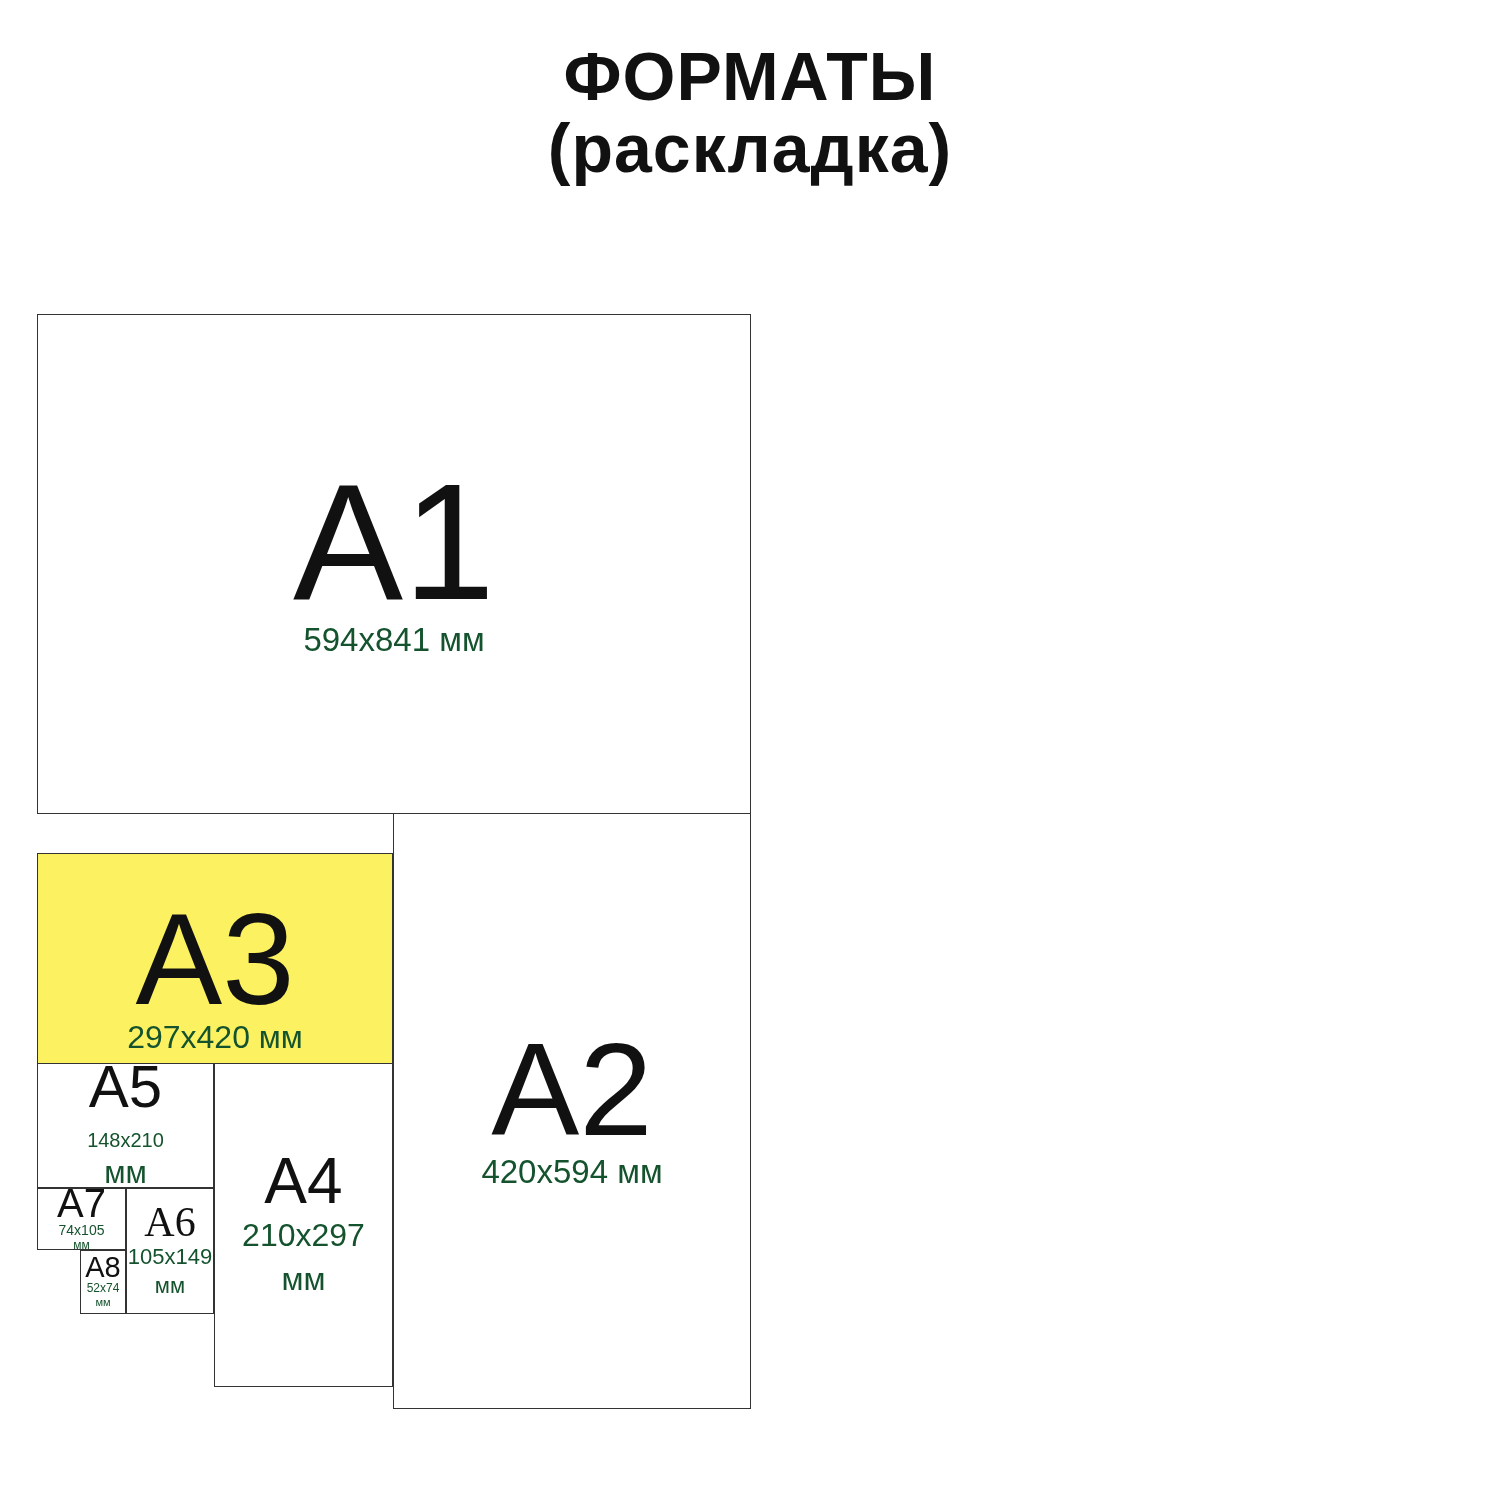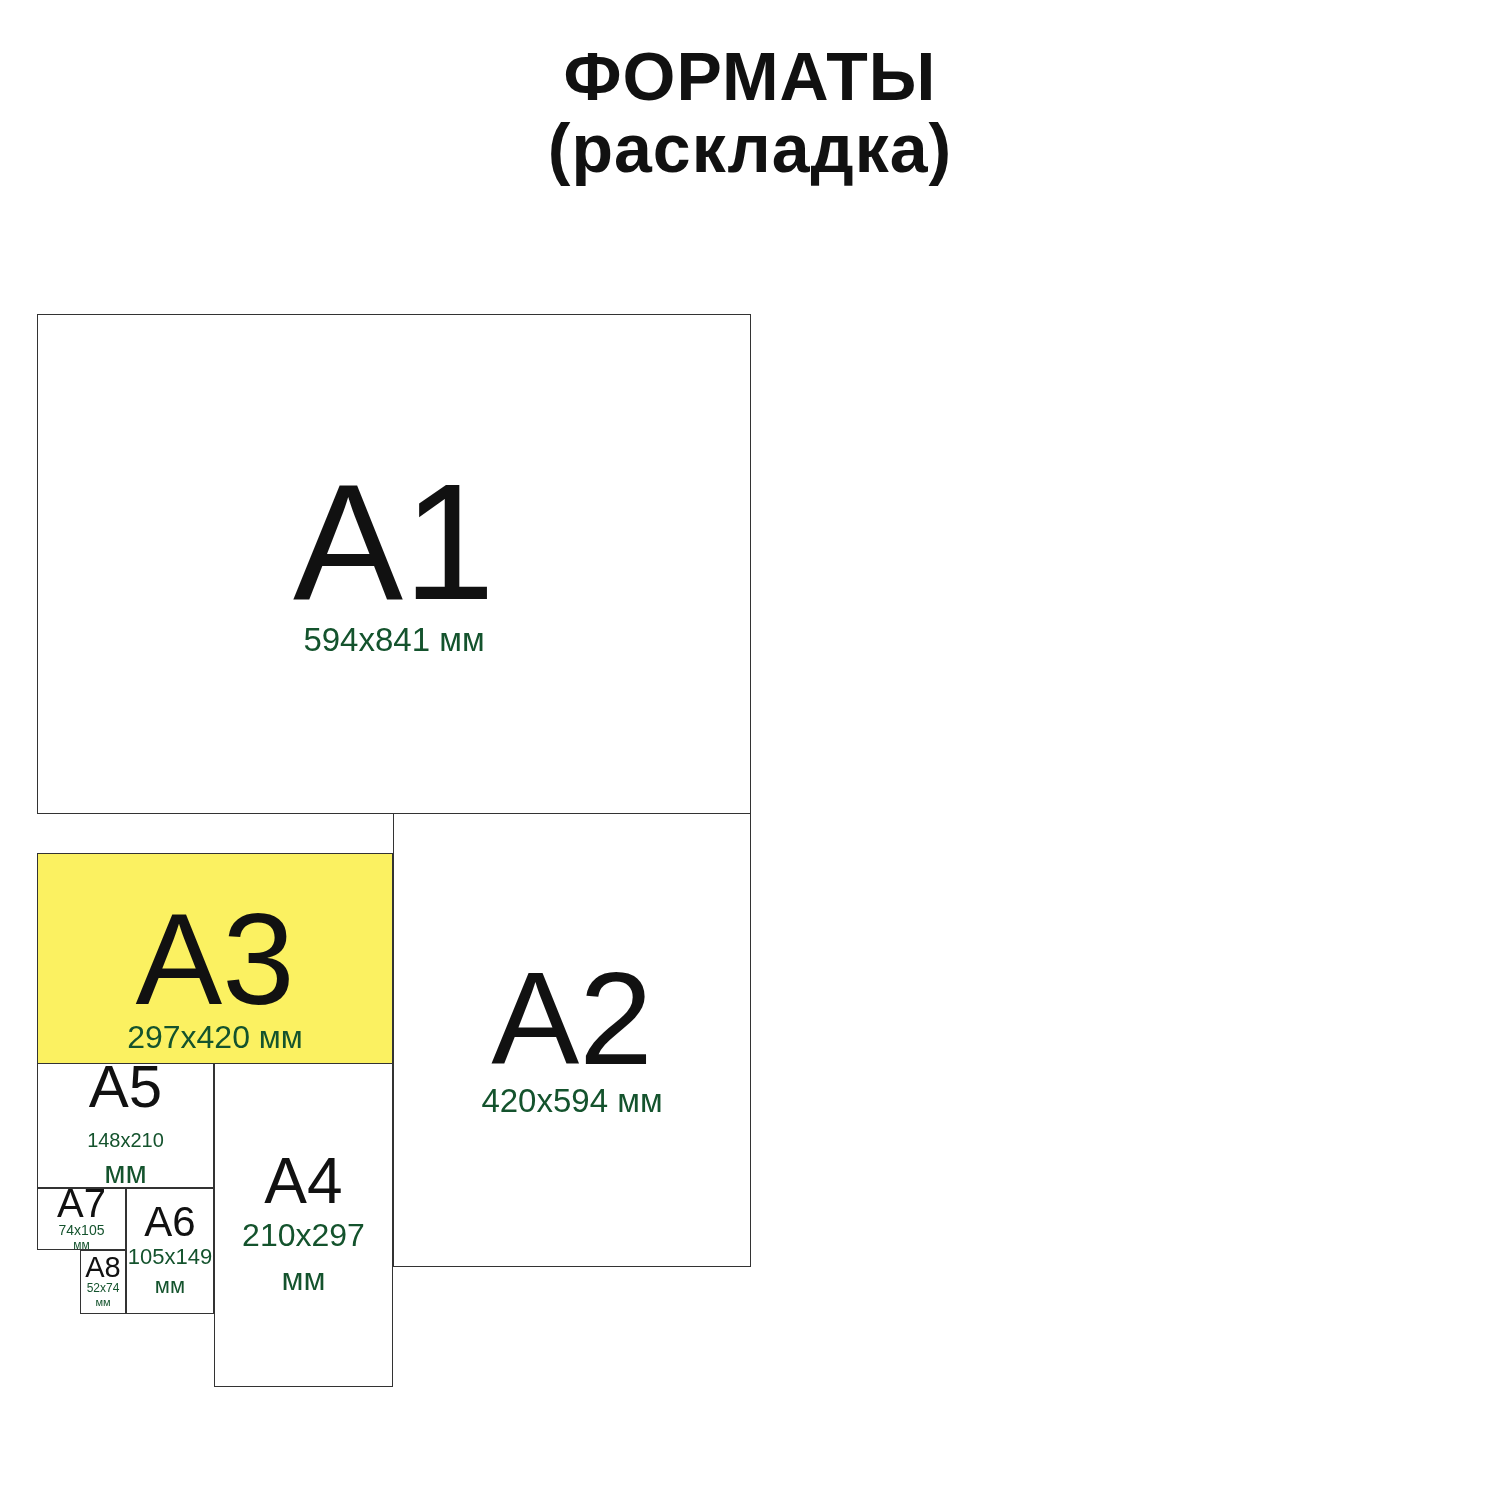--- a/index.html
+++ b/index.html
@@ -46,35 +46,35 @@
     align-items:center;
     text-align:center;
   }
   .big{line-height:.88;font-weight:400;color:var(--text);}
   .dims,.unit{line-height:1.08;font-weight:400;color:#14532d;white-space:nowrap;}
 
   
   #sheet-a1{left:37px;  top:314px;  width:714px; height:500px;}
   #sheet-a0{left:750px; top:314px;  width:713px; height:1000px;}
   #sheet-a3{left:37px;  top:813px;  width:356px; height:250px; background:var(--highlight);margin-top:40px;}
-  #sheet-a2{left:393px; top:813px;  width:358px; height:454px;}
+  #sheet-a2{left:393px; top:813px;  width:358px; height:596px;}
   #sheet-a5{left:37px;  top:1063px; width:177px; height:125px;}
   #sheet-a4{left:214px; top:1063px; width:179px; height:324px;}
   #sheet-a7{left:37px;  top:1188px; width:89px;  height:62px;}
   #sheet-a6{left:126px; top:1188px; width:88px;  height:126px;}
   #sheet-a8{left:80px;  top:1250px; width:46px;  height:64px;}
 
   
   #sheet-a1 .big{font-size:165px;}  #sheet-a1 .dims{font-size:33px;margin-top:7px;}
   #sheet-a0 .big{font-size:155px;}  #sheet-a0 .dims{font-size:33px;margin-top:5px;}
   #sheet-a2 .big{font-size:132px;}  #sheet-a2 .dims{font-size:33px;margin-top:6px;}
   #sheet-a3 .big{font-size:130px;}  #sheet-a3 .dims{font-size:32px;margin-top:4px;}
   #sheet-a5 .big{font-size:60px;}   #sheet-a5 .dims{font-size:20px;margin-top:16px;} #sheet-a5 .unit{font-size:31px;margin-top:5px;}
   #sheet-a4 .big{font-size:64px;}   #sheet-a4 .dims{font-size:32px;margin-top:8px;} #sheet-a4 .unit{font-size:32px;margin-top:10px;}
-  #sheet-a6 .big{font-size:42px;}   #sheet-a6 .dims{font-size:22px;margin-top:4px;} #sheet-a6 .unit{font-size:22px;margin-top:6px;}
+  #sheet-a6 .big{font-size:42px;font-family:Liberation Serif, serif;}   #sheet-a6 .dims{font-size:22px;margin-top:4px;} #sheet-a6 .unit{font-size:22px;margin-top:6px;}
   #sheet-a7 .big{font-size:40px;}   #sheet-a7 .dims{font-size:14px;margin-top:1px;} #sheet-a7 .unit{font-size:12px;margin-top:1px;}
   #sheet-a8 .big{font-size:29px;}   #sheet-a8 .dims{font-size:12px;margin-top:1px;} #sheet-a8 .unit{font-size:11px;margin-top:2px;}
 </style>
 </head>
 <body style="background: rgb(255, 255, 255);">
 
 <div class="canvas">
 
   <div class="title">
     <div>ФОРМАТЫ</div>

